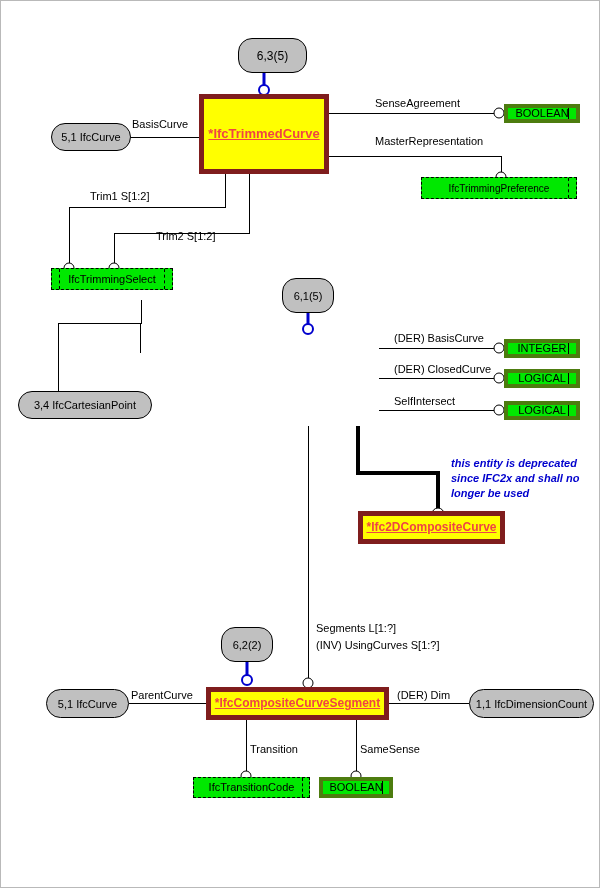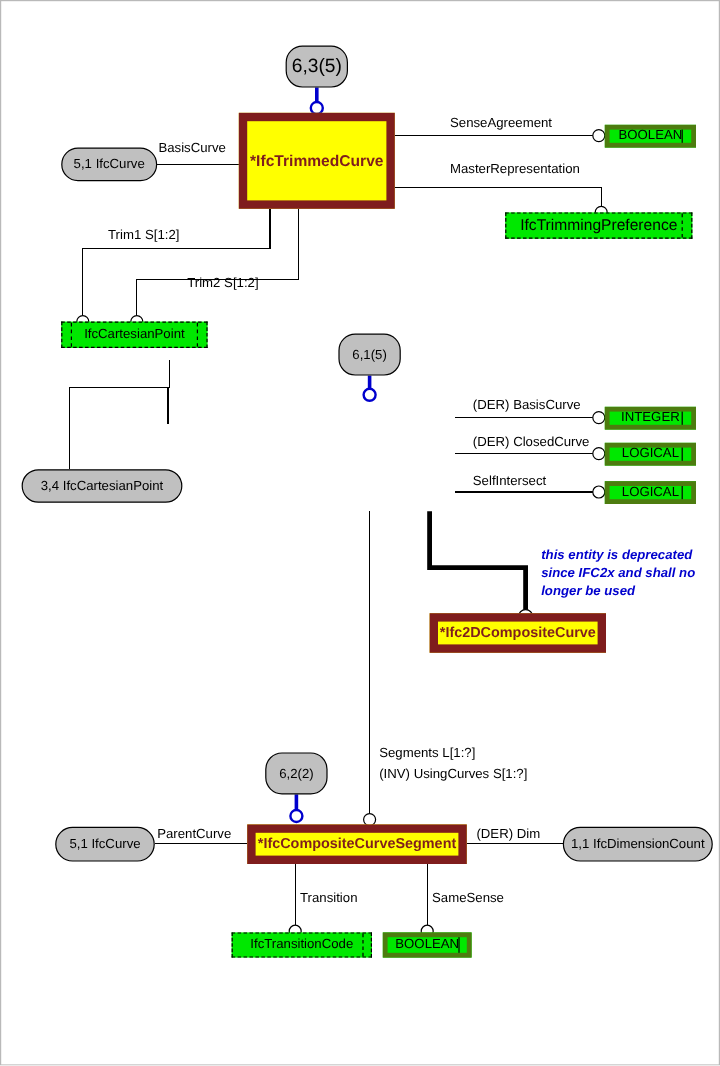--- a/index.html
+++ b/index.html
@@ -5,23 +5,23 @@
   html,body{margin:0;padding:0;background:#ffffff;}
   #page{
     position:relative;width:600px;height:888px;
     background:#ffffff;border:1px solid #b9b9b9;box-sizing:border-box;
     font-family:"Liberation Sans",sans-serif;overflow:hidden;
   }
   #svg-layer{position:absolute;left:0;top:0;width:600px;height:888px;}
 
   
   .entity{
-    position:absolute;background:#ffff00;border:7px solid #7f1d1d;
+    position:absolute;background:#ffff00;border:5px solid #7f1d1d;
     box-sizing:border-box;display:flex;align-items:center;justify-content:center;
-    font-weight:bold;color:#7f1d1d;text-align:center;line-height:1.1;
+    font-weight:bold;color:#ef4444;text-align:center;line-height:1.1;text-decoration:underline;
   }
 
   
   .green{
     position:absolute;background:#00e800;box-sizing:border-box;
     display:flex;align-items:center;justify-content:center;
     color:#000000;text-align:center;line-height:1.1;
   }
   .green.solid{border:4px solid #4d7c0f;}
   .green.dashed{border:1px dashed #000000;}
@@ -120,45 +120,45 @@
       <circle cx="437" cy="513" r="6"></circle>
     </g>
 
     <g fill="#ffffff" stroke="#0000cd" stroke-width="2">
       <circle cx="263" cy="89" r="5"></circle>
       <circle cx="307" cy="328" r="5"></circle>
       <circle cx="246" cy="679" r="5"></circle>
     </g>
   </svg>
 
-  <div class="bubble" style="left:237px;top:37px;width:52px;height:35px;font-size:16px;">6,3(5)</div>
+  <div class="bubble" style="left:237px;top:37px;width:69px;height:35px;font-size:12px;">6,3(5)</div>
 
   <div class="bubble" style="left:281px;top:277px;width:52px;height:35px;font-size:11px;">6,1(5)</div>
 
   <div class="bubble" style="left:220px;top:626px;width:52px;height:35px;font-size:11px;">6,2(2)</div>
 
   <div class="entity" style="left:198px;top:93px;width:130px;height:80px;font-size:13px;">*IfcTrimmedCurve</div>
 
 
   <div class="entity" style="left:357px;top:510px;width:147px;height:33px;font-size:12px;">*Ifc2DCompositeCurve</div>
 
   <div class="entity" style="left:205px;top:686px;width:183px;height:33px;font-size:12px;">*IfcCompositeCurveSegment</div>
 
   <div class="green solid" style="left:503px;top:103px;width:76px;height:19px;font-size:11px;">
     <span>BOOLEAN</span>
     <span class="divider" style="right:7px;"></span>
   </div>
 
-  <div class="green dashed" style="left:420px;top:176px;width:156px;height:22px;font-size:13px;">
+  <div class="green dashed" style="left:420px;top:176px;width:156px;height:22px;font-size:10px;">
     <span>IfcTrimmingPreference</span>
     <span class="divider" style="right:7px;"></span>
   </div>
 
   <div class="green dashed" style="left:50px;top:267px;width:122px;height:22px;font-size:11px;">
-    <span>IfcCartesianPoint</span>
+    <span>IfcTrimmingSelect</span>
     <span class="divider" style="left:7px;"></span>
     <span class="divider" style="right:7px;"></span>
   </div>
 
   <div class="green solid" style="left:503px;top:338px;width:76px;height:19px;font-size:11px;">
     <span>INTEGER</span>
     <span class="divider" style="right:7px;"></span>
   </div>
 
   <div class="green solid" style="left:503px;top:368px;width:76px;height:19px;font-size:11px;">

